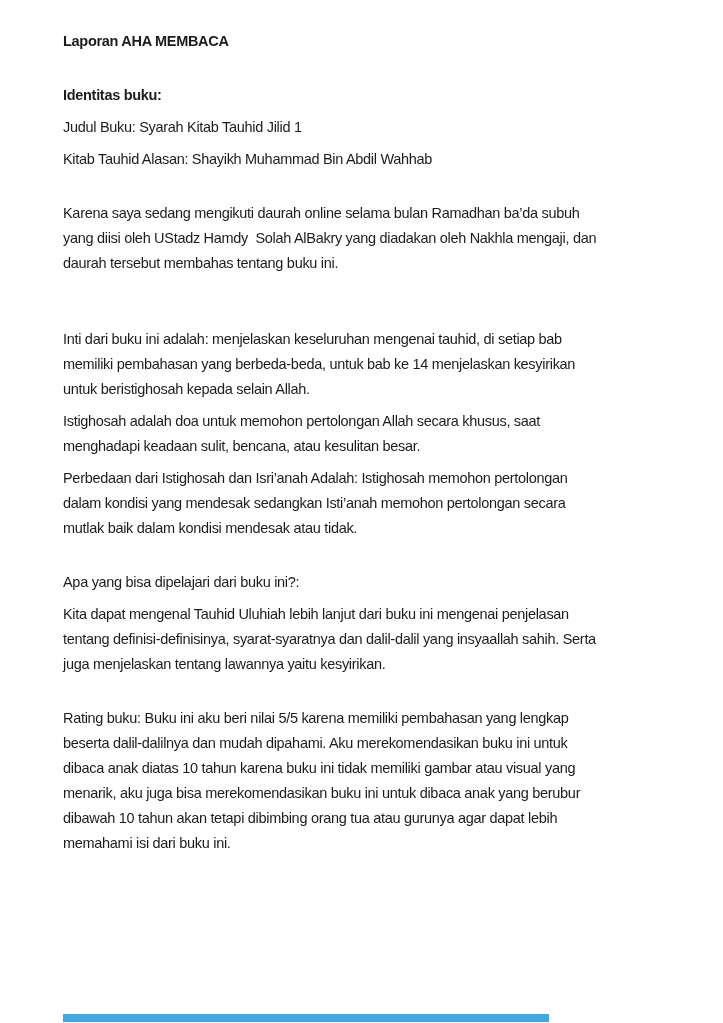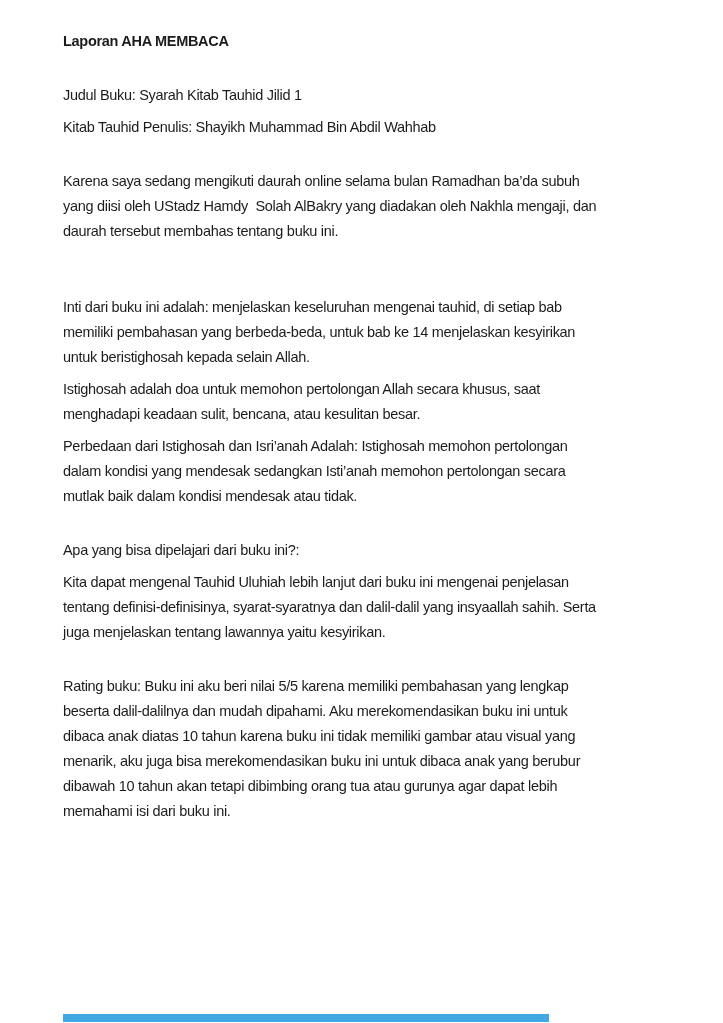--- a/index.html
+++ b/index.html
@@ -43,22 +43,23 @@
 </style>
 </head>
 <body>
 
 <div class="page">
 
   <p class="para bold">Laporan AHA MEMBACA</p>
 
   <div class="blank-line"></div>
 
+  <p class="para bold">Identitas buku:</p>
   <p class="para">Judul Buku: Syarah Kitab Tauhid Jilid 1</p>
-  <p class="para">Kitab Tauhid Penulis: Shayikh Muhammad Bin Abdil Wahhab</p>
+  <p class="para">Kitab Tauhid Alasan: Shayikh Muhammad Bin Abdil Wahhab</p>
 
   <div class="blank-line"></div>
 
   <p class="para">Karena saya sedang mengikuti daurah online selama bulan Ramadhan ba’da subuh yang diisi oleh UStadz Hamdy  Solah AlBakry yang diadakan oleh Nakhla mengaji, dan daurah tersebut membahas tentang buku ini.</p>
 
   <div class="blank-line"></div>
 
 
   <div class="blank-line"></div>
 

